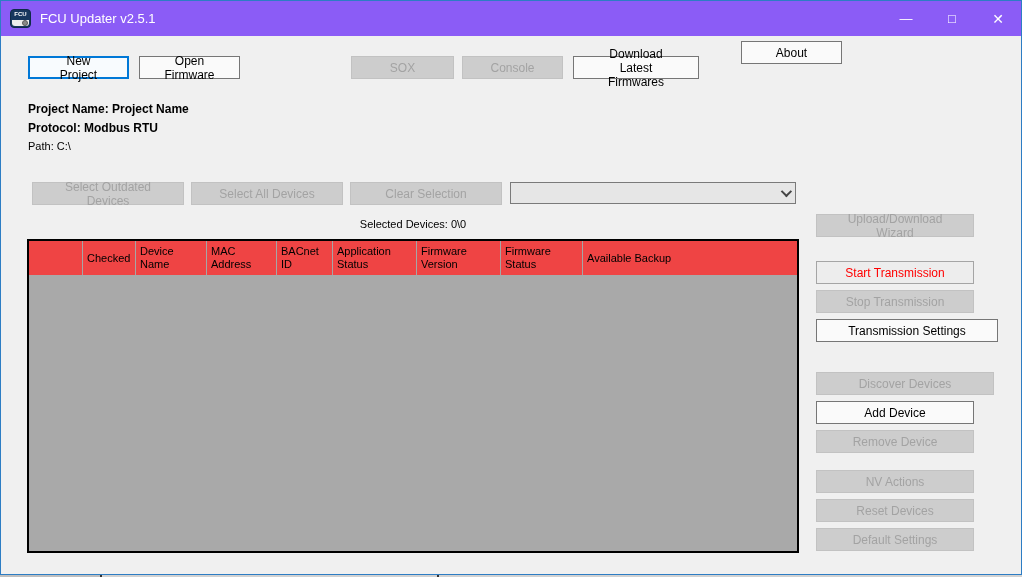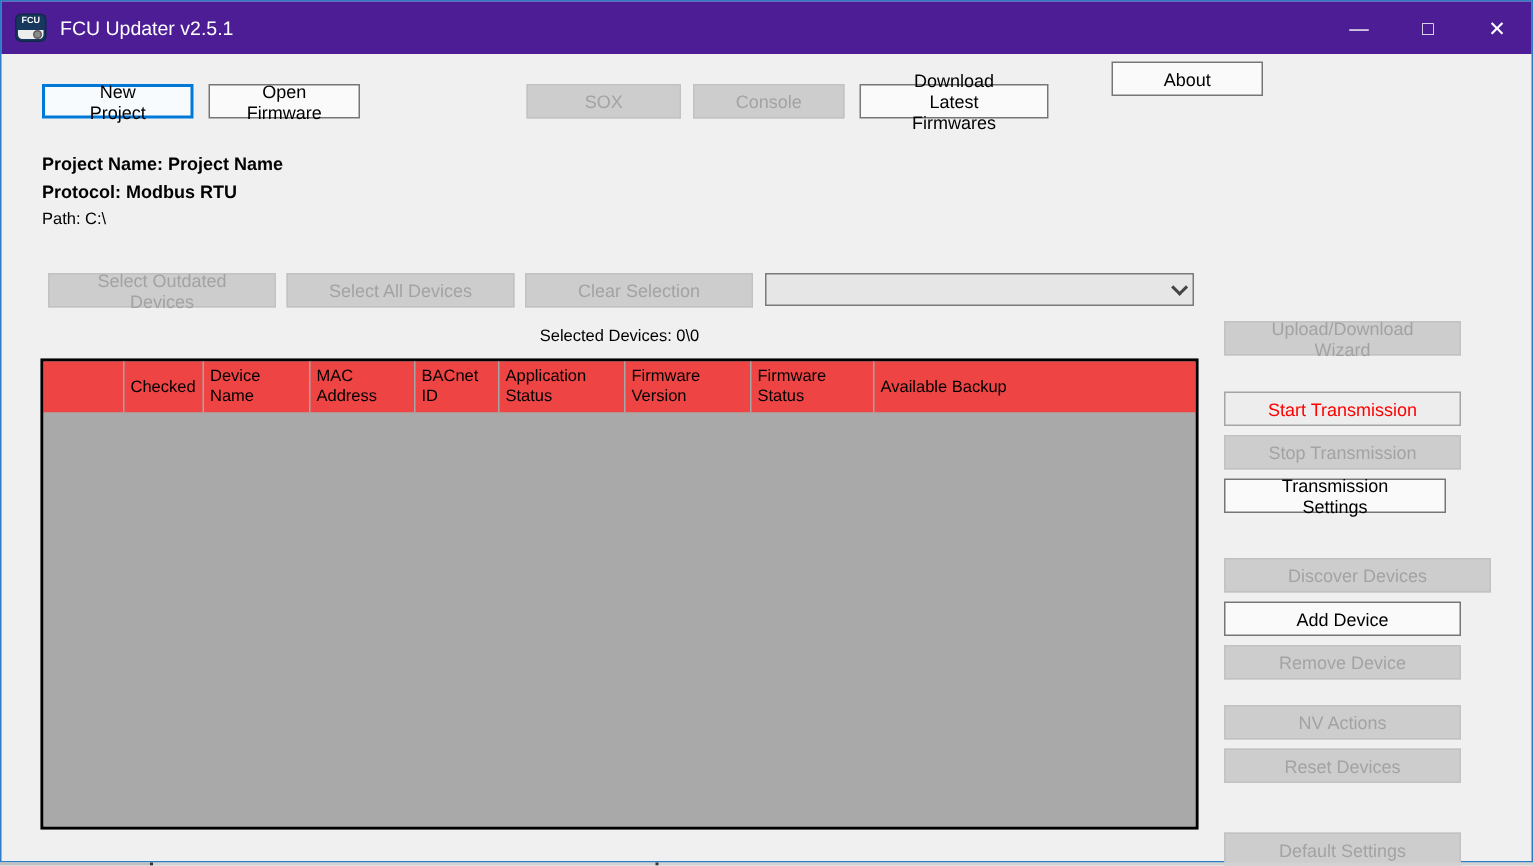--- a/index.html
+++ b/index.html
@@ -10,21 +10,21 @@
     font-family:"Liberation Sans", sans-serif;
     -webkit-font-smoothing:antialiased;
   }
   .window {
     position:absolute; left:0; top:0; width:1022px; height:575px;
     border:1px solid #2D7DC4; background:#F0F0F0;
   }
   
   .titlebar {
     position:absolute; left:0; top:0; right:0; height:35px;
-    background:#4c1d95; display:flex; align-items:center;
+    background:#8b5cf6; display:flex; align-items:center;
   }
   .app-icon {
     width:21px; height:19px; margin-left:9px; border-radius:4px;
     background:#17375E; position:relative; flex:0 0 auto;
     border:1px solid #0f2a49;
   }
   .app-icon-text {
     position:absolute; top:1px; left:0; right:0; text-align:center;
     font-size:6px; font-weight:bold; color:#fff; letter-spacing:0;
   }
@@ -103,27 +103,27 @@
   .th:nth-child(5) { width:56px; }
   .th:nth-child(6) { width:84px; }
   .th:nth-child(7) { width:84px; }
   .th:nth-child(8) { width:82px; }
   .th:nth-child(9) { flex:1; border-right:none; }
   .table-body { position:absolute; left:0; right:0; top:34px; bottom:0; background:#A9A9A9; }
   
   .a-wizard   { left:815px; top:213px; width:158px; }
   .a-start    { left:815px; top:260px; width:158px; }
   .a-stop     { left:815px; top:289px; width:158px; }
-  .a-settings { left:815px; top:318px; width:148px; }
+  .a-settings { left:815px; top:318px; width:182px; }
   .a-discover { left:815px; top:371px; width:178px; }
   .a-add      { left:815px; top:400px; width:158px; }
   .a-remove   { left:815px; top:429px; width:158px; }
   .a-nv       { left:815px; top:469px; width:158px; }
   .a-reset    { left:815px; top:498px; width:158px; }
-  .a-default  { left:815px; top:554px; width:158px; }
+  .a-default  { left:815px; top:527px; width:158px; }
   
   .bottom-strip {
     position:absolute; left:0; bottom:0; width:1022px; height:2px; background:#D2D2D2;
   }
   .bottom-strip .seg1 { position:absolute; left:0; top:0; width:102px; height:2px; background:#BFBFBF; border-right:2px solid #333; }
   .bottom-strip .tick { position:absolute; top:0; width:2px; height:2px; background:#333; }
 </style>
 </head>
 <body>
 

